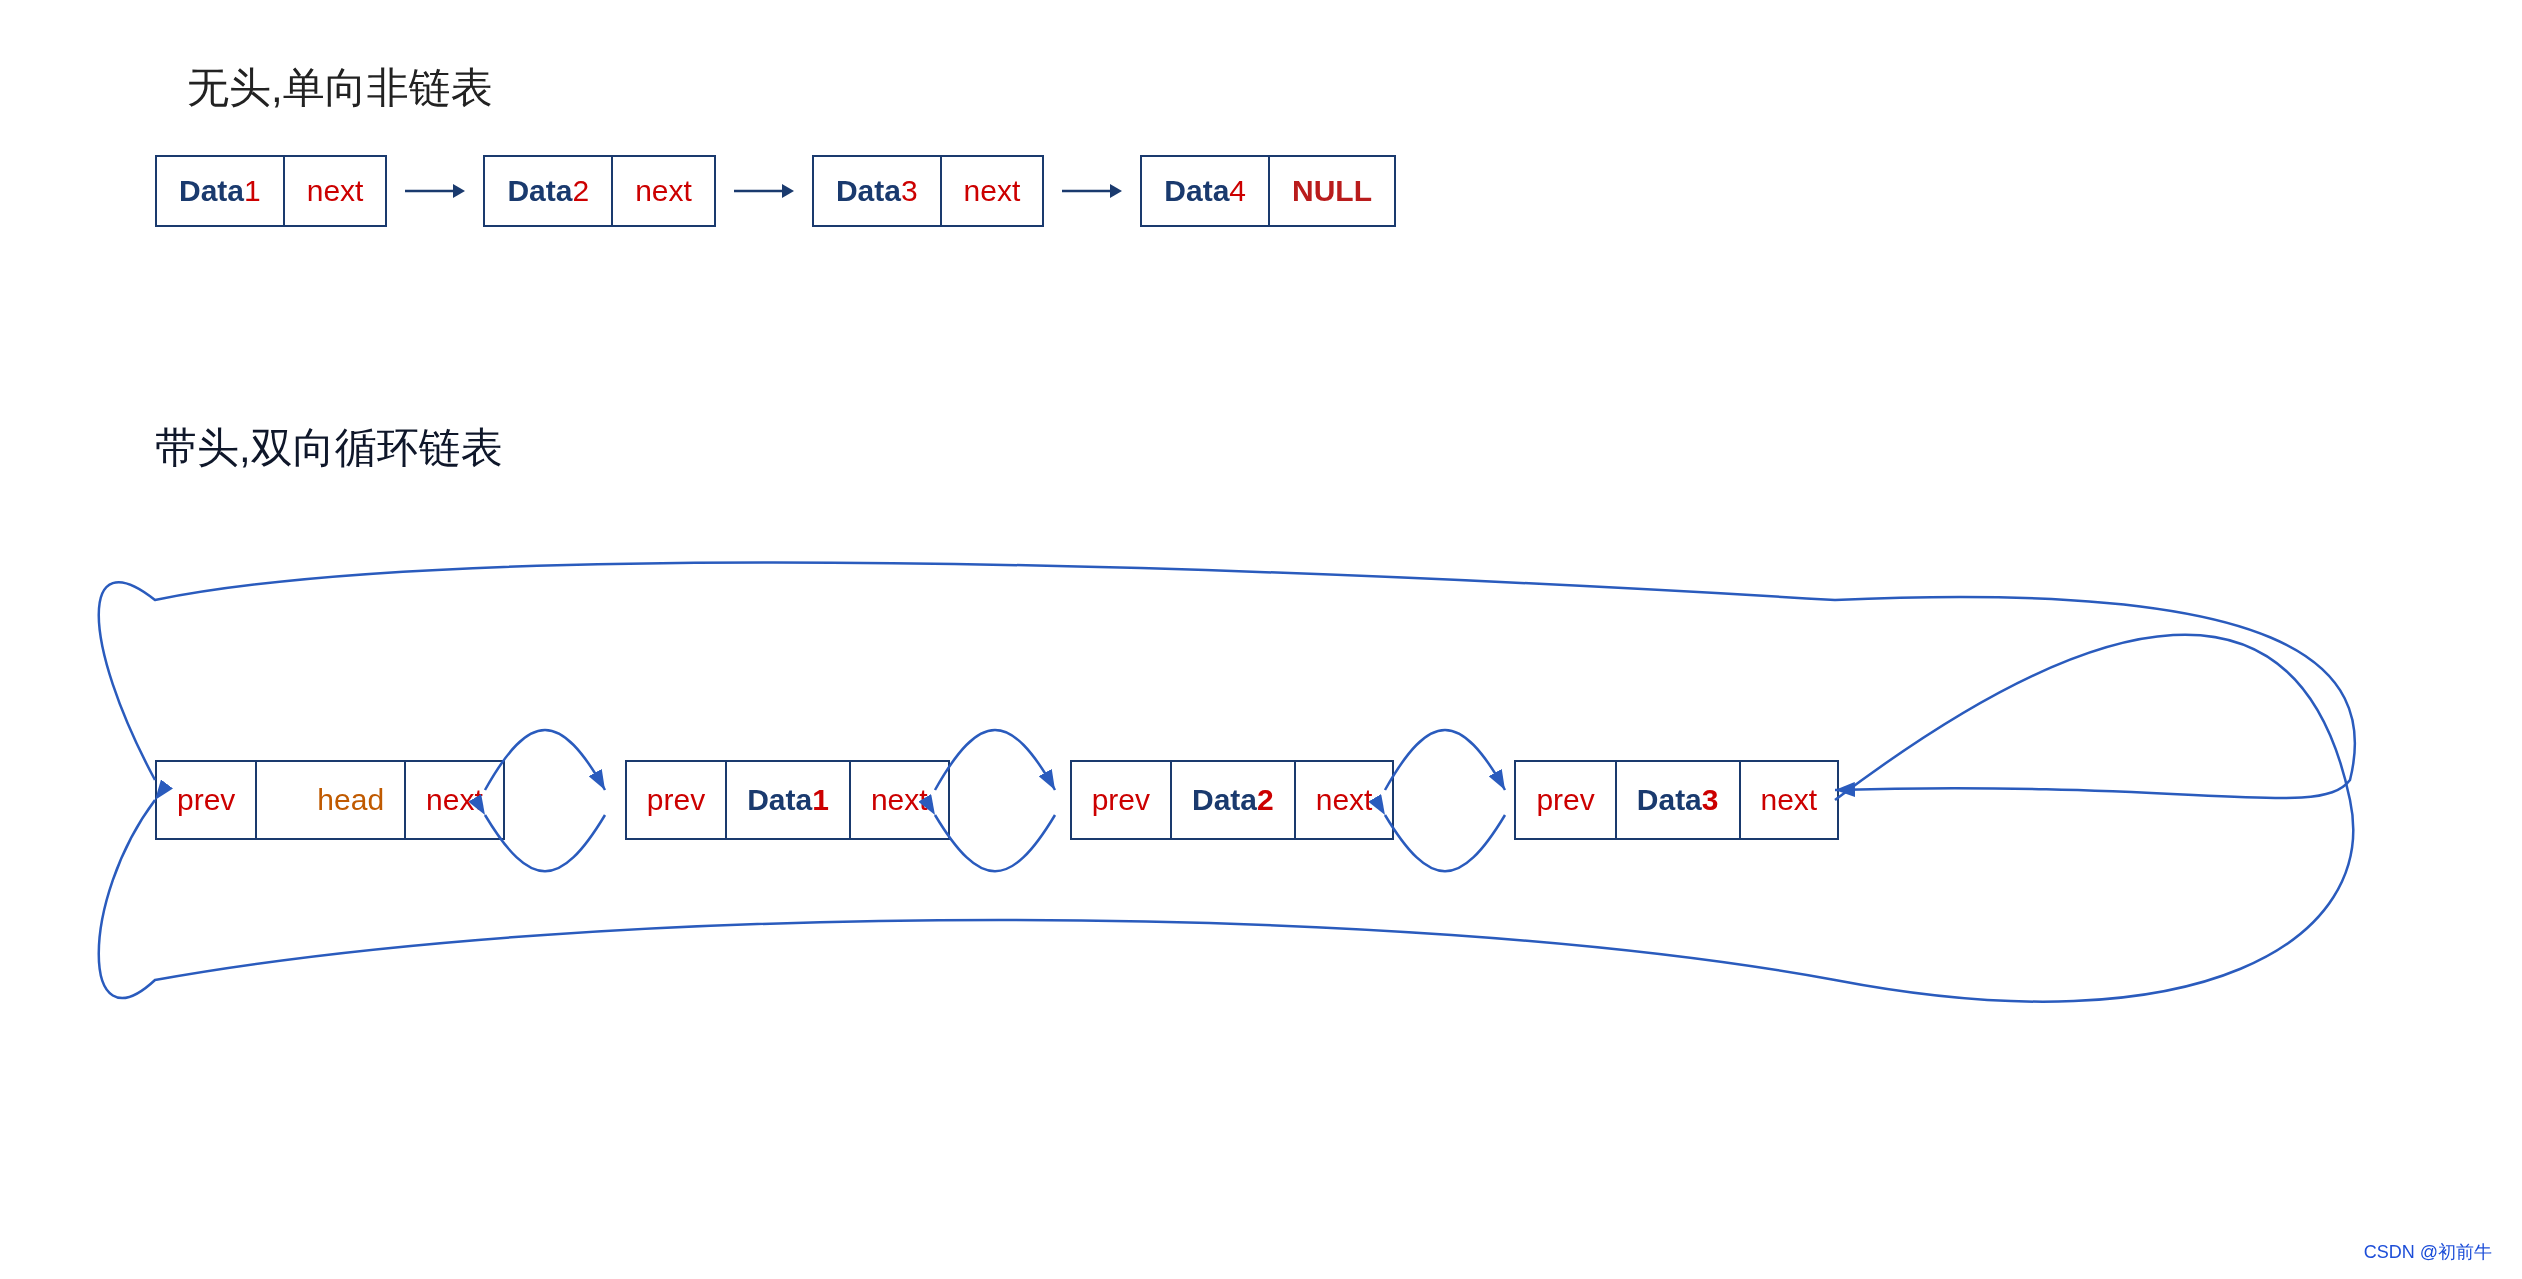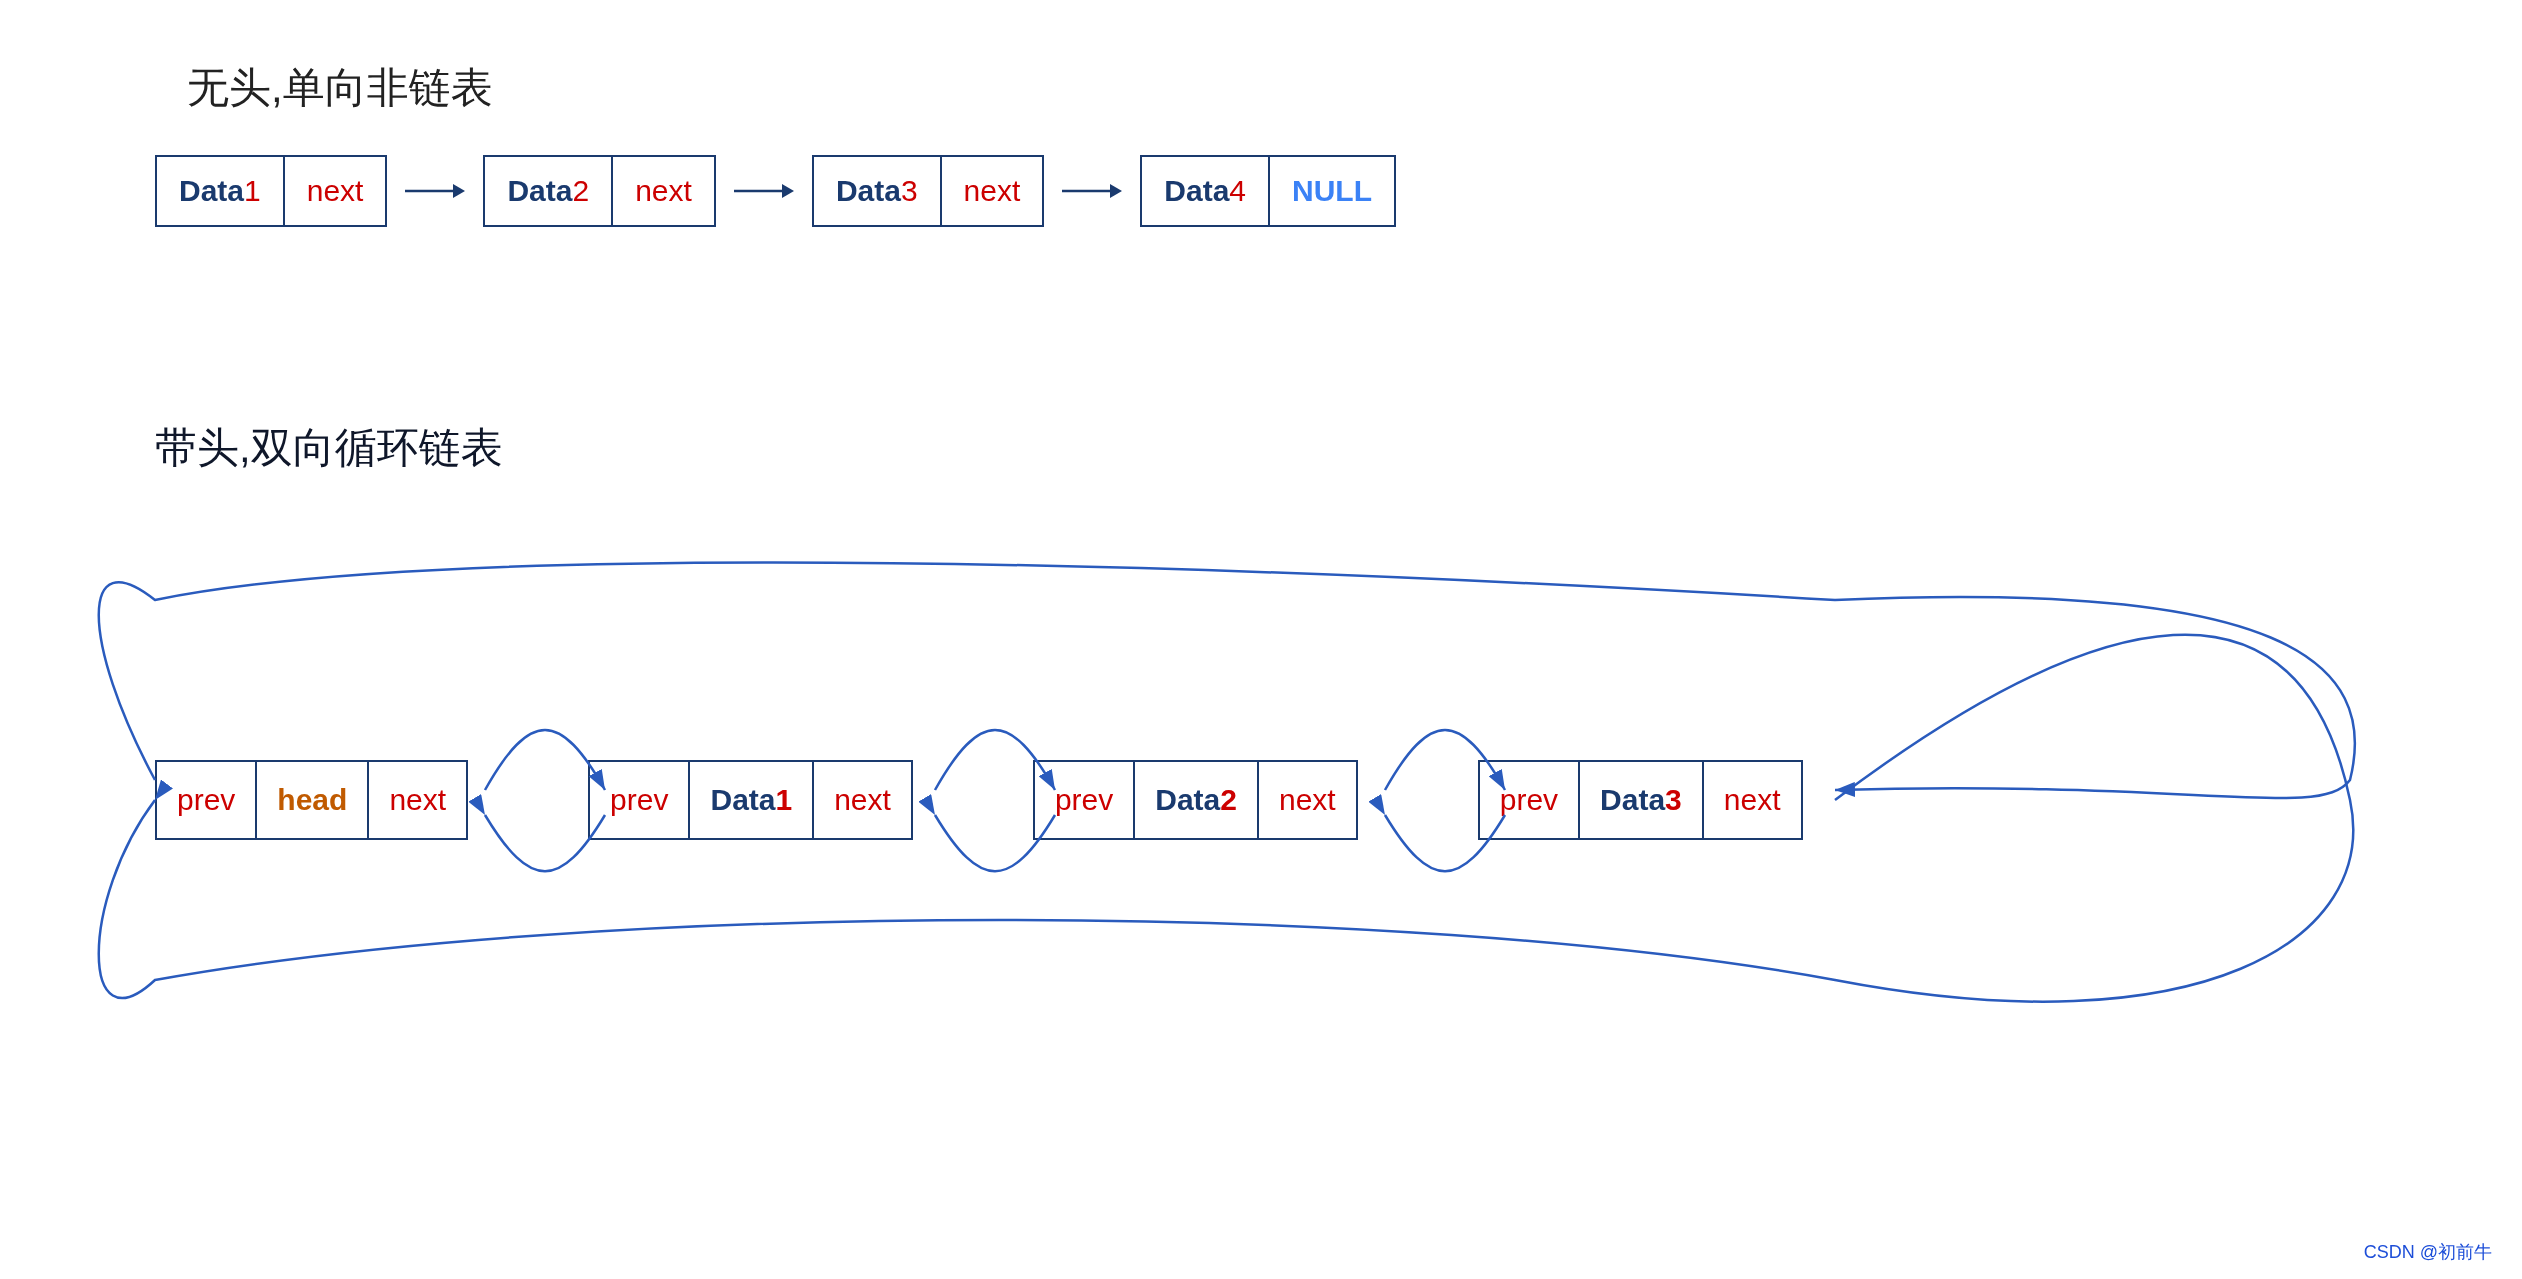--- a/index.html
+++ b/index.html
@@ -67,21 +67,21 @@
     }
     .cell-data span {
       color: #cc0000;
       font-weight: normal;
     }
     .cell-next {
       color: #cc0000;
       min-width: 90px;
     }
     .cell-null {
-      color: #3b82f6;
+      color: #b91c1c;
       font-weight: bold;
       min-width: 100px;
     }
 
     .arrow-right {
       display: flex;
       align-items: center;
       margin: 0 18px;
       color: #1a3a6e;
     }
@@ -200,21 +200,21 @@
   </div>
 </div>
 
 <div class="page-title-2">带头,双向循环链表</div>
 
 <div class="dll-container">
   <div class="dll-nodes">
 
     <div class="dll-node">
       <div class="dll-cell" style="color:#cc0000;">prev</div>
-      <div class="dll-cell" style="color:#c05a00; font-weight:bold;">head</div>
+      <div class="dll-cell" style="color:#c05a00; font-weight:normal;margin-left:40px;">head</div>
       <div class="dll-cell" style="color:#cc0000;">next</div>
     </div>
     <div style="width:120px;"></div>
 
     <div class="dll-node">
       <div class="dll-cell" style="color:#cc0000;">prev</div>
       <div class="dll-cell" style="color:#1a3a6e; font-weight:bold;">Data<span style="color:#cc0000;">1</span></div>
       <div class="dll-cell" style="color:#cc0000;">next</div>
     </div>
     <div style="width:120px;"></div>

